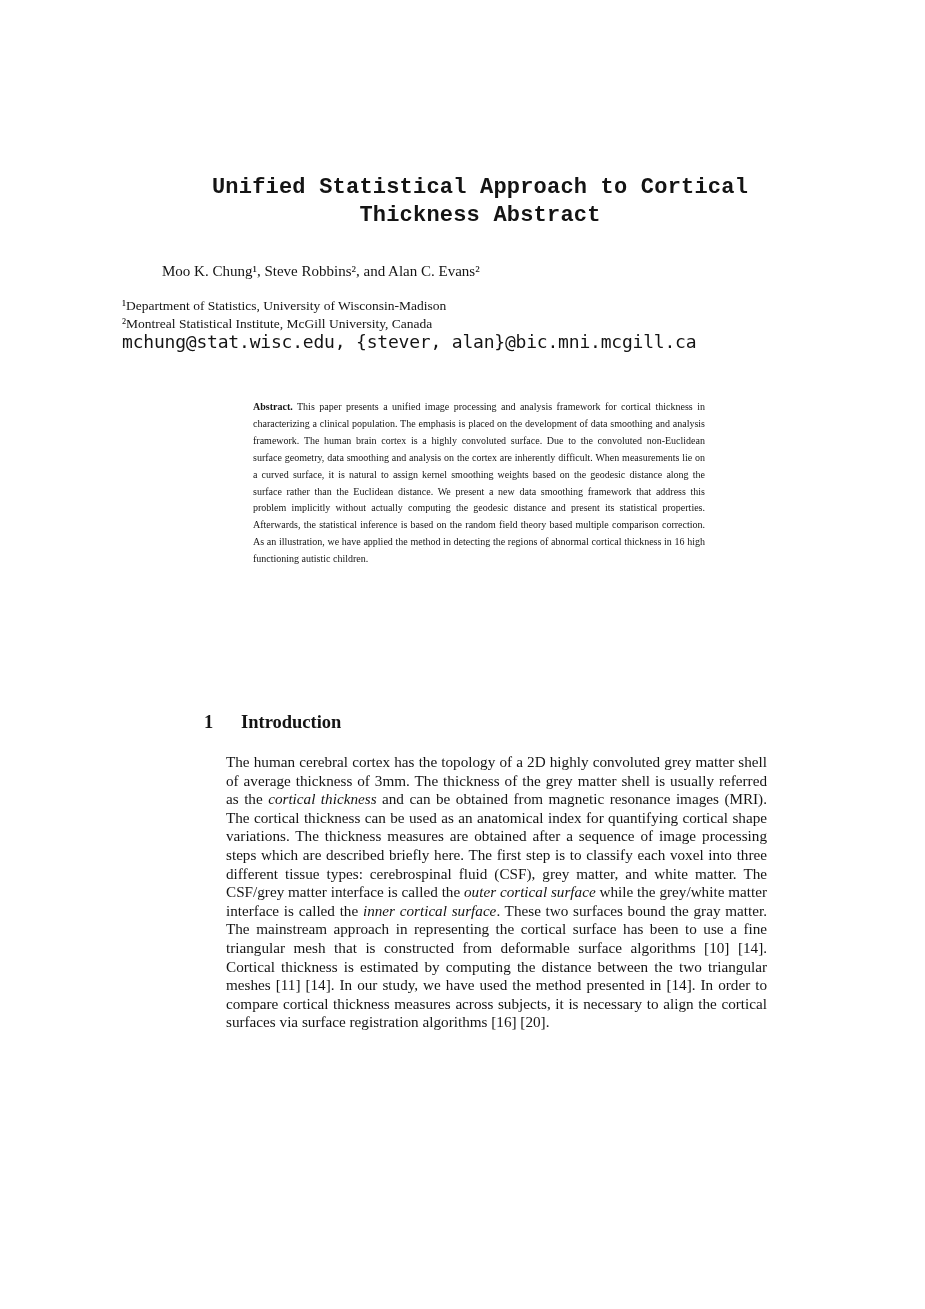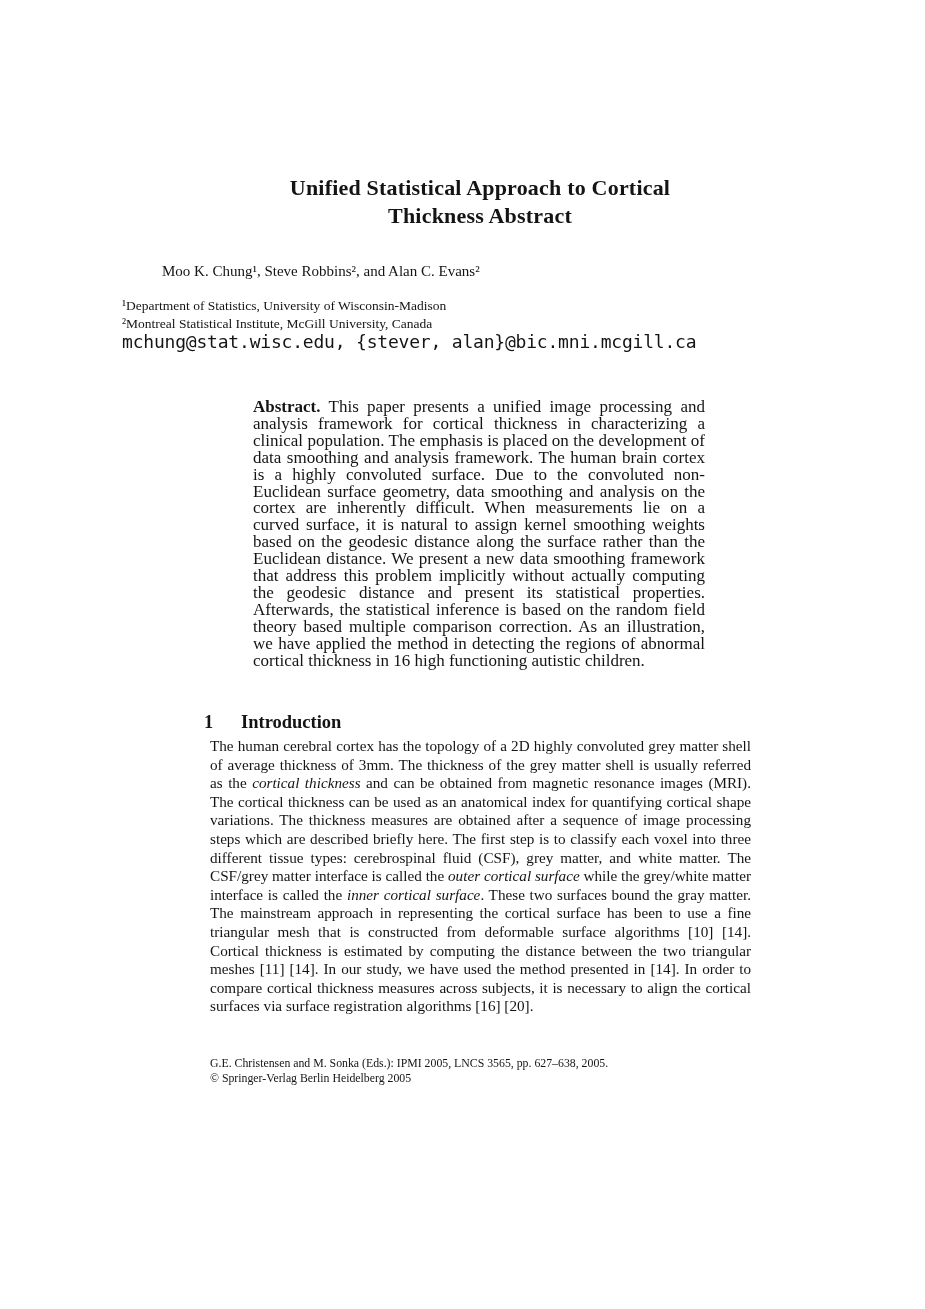--- a/index.html
+++ b/index.html
@@ -15,20 +15,21 @@
     font-family: "Liberation Serif", serif;
     color: #141414;
     overflow: hidden;
   }
   .title-block {
     position: absolute;
     top: 174px;
     left: 162px;
     width: 636px;
     text-align: center;
+    font-family: Liberation Mono, monospace;
   }
   .title-block h1 {
     margin: 0;
     font-size: 22px;
     line-height: 28px;
     font-weight: bold;
     letter-spacing: 0.2px;
   }
   .authors {
     position: absolute;
@@ -52,21 +53,21 @@
     font-family: "DejaVu Sans Mono", monospace;
     font-size: 18px;
     letter-spacing: -0.2px;
     margin-top: 1px;
   }
   .abstract {
     position: absolute;
     top: 399px;
     left: 253px;
     width: 452px;
-    font-size: 17px;
+    font-size: 10px;
     line-height: 16.9px;
     text-align: justify;
   }
   .section-heading {
     position: absolute;
     top: 699px;
     left: 192px;
     width: 541px;
     margin: 12px;
     font-size: 18.5px;
@@ -75,21 +76,21 @@
   }
   .section-heading .sec-num {
     display: inline-block;
     min-width: 37px;
   }
   .body-par {
     position: absolute;
     top: 737px;
     left: 210px;
     width: 541px;
-    margin: 0;
+    margin: 16px;
     font-size: 15.2px;
     line-height: 18.6px;
     text-align: justify;
   }
   .page-footer {
     position: absolute;
     top: 1056px;
     left: 210px;
     width: 541px;
     font-size: 11.8px;
@@ -112,18 +113,14 @@
     <div>²Montreal Statistical Institute, McGill University, Canada</div>
     <div class="email">mchung@stat.wisc.edu, {stever, alan}@bic.mni.mcgill.ca</div>
   </div>
 
   <div class="abstract"><span style="font-weight: bold;">Abstract.</span><span> This paper presents a unified image processing and analysis framework for cortical thickness in characterizing a clinical population. The emphasis is placed on the development of data smoothing and analysis framework. The human brain cortex is a highly convoluted surface. Due to the convoluted non-Euclidean surface geometry, data smoothing and analysis on the cortex are inherently difficult. When measurements lie on a curved surface, it is natural to assign kernel smoothing weights based on the geodesic distance along the surface rather than the Euclidean distance. We present a new data smoothing framework that address this problem implicitly without actually computing the geodesic distance and present its statistical properties. Afterwards, the statistical inference is based on the random field theory based multiple comparison correction. As an illustration, we have applied the method in detecting the regions of abnormal cortical thickness in 16 high functioning autistic children.</span></div>
 
   <h2 class="section-heading"><span class="sec-num">1</span><span>Introduction</span></h2>
 
   <p class="body-par"><span>The human cerebral cortex has the topology of a 2D highly convoluted grey matter shell of average thickness of 3mm. The thickness of the grey matter shell is usually referred as the </span><span style="font-style: italic;">cortical thickness</span><span> and can be obtained from magnetic resonance images (MRI). The cortical thickness can be used as an anatomical index for quantifying cortical shape variations. The thickness measures are obtained after a sequence of image processing steps which are described briefly here. The first step is to classify each voxel into three different tissue types: cerebrospinal fluid (CSF), grey matter, and white matter. The CSF/grey matter interface is called the </span><span style="font-style: italic;">outer cortical surface</span><span> while the grey/white matter interface is called the </span><span style="font-style: italic;">inner cortical surface</span><span>. These two surfaces bound the gray matter. The mainstream approach in representing the cortical surface has been to use a fine triangular mesh that is constructed from deformable surface algorithms [10] [14]. Cortical thickness is estimated by computing the distance between the two triangular meshes [11] [14]. In our study, we have used the method presented in [14]. In order to compare cortical thickness measures across subjects, it is necessary to align the cortical surfaces via surface registration algorithms [16] [20].</span></p>
 
-  <footer class="page-footer">
-    <div>G.E. Christensen and M. Sonka (Eds.): IPMI 2005, LNCS 3565, pp. 627–638, 2005.</div>
-    <div>© Springer-Verlag Berlin Heidelberg 2005</div>
-  </footer>
 
 </div>
 
 </body></html>

